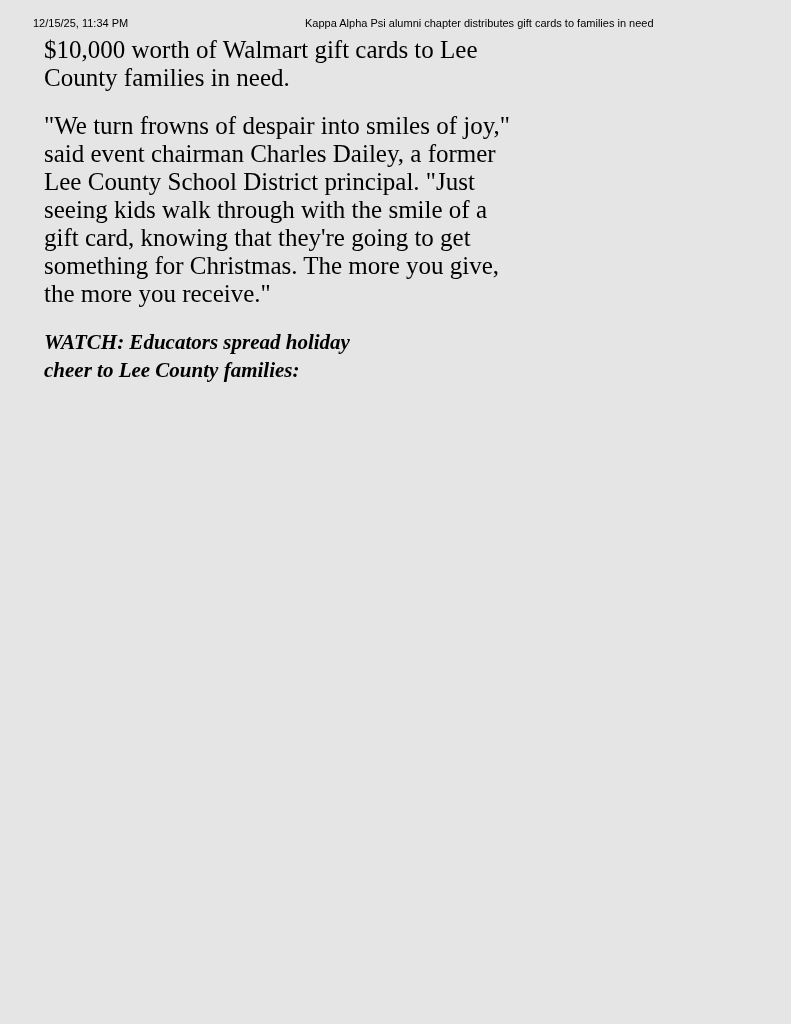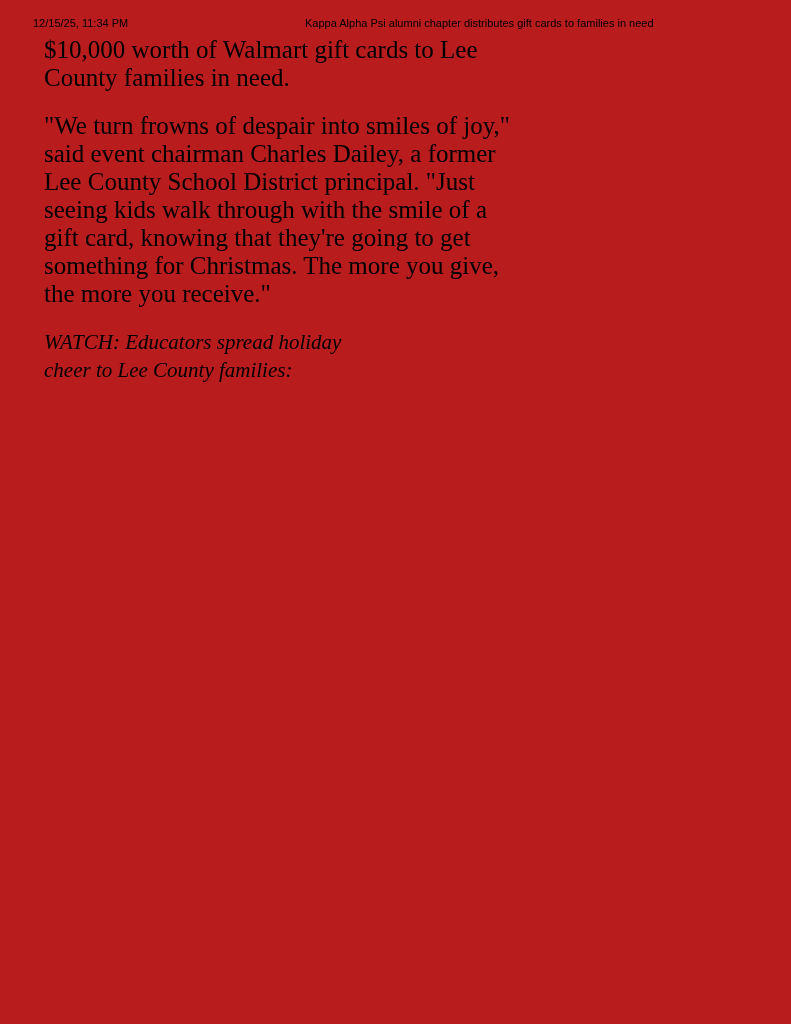--- a/index.html
+++ b/index.html
@@ -4,21 +4,21 @@
 <style>
   html, body {
     margin: 0;
     padding: 0;
     background: #ffffff;
   }
   .page {
     position: relative;
     width: 791px;
     height: 1024px;
-    background: #b91c1c;
+    background: #e5e5e5;
     overflow: hidden;
     font-family: "Liberation Sans", sans-serif;
     color: #000000;
   }
   
   .print-header {
     position: absolute;
     top: 16px;
     left: 33px;
     right: 24px;
@@ -52,21 +52,21 @@
     font-size: 25px;
     line-height: 28px;
     color: #000000;
     white-space: pre-line;
   }
   .watch-heading {
     margin: 0;
     font-family: "Liberation Serif", "DejaVu Serif", serif;
     font-size: 21px;
     line-height: 28px;
-    font-weight: normal;
+    font-weight: bold;
     font-style: italic;
     color: #000000;
     white-space: pre-line;
   }
   
   .print-footer {
     position: absolute;
     left: 33px;
     right: 24px;
     top: 991px;

